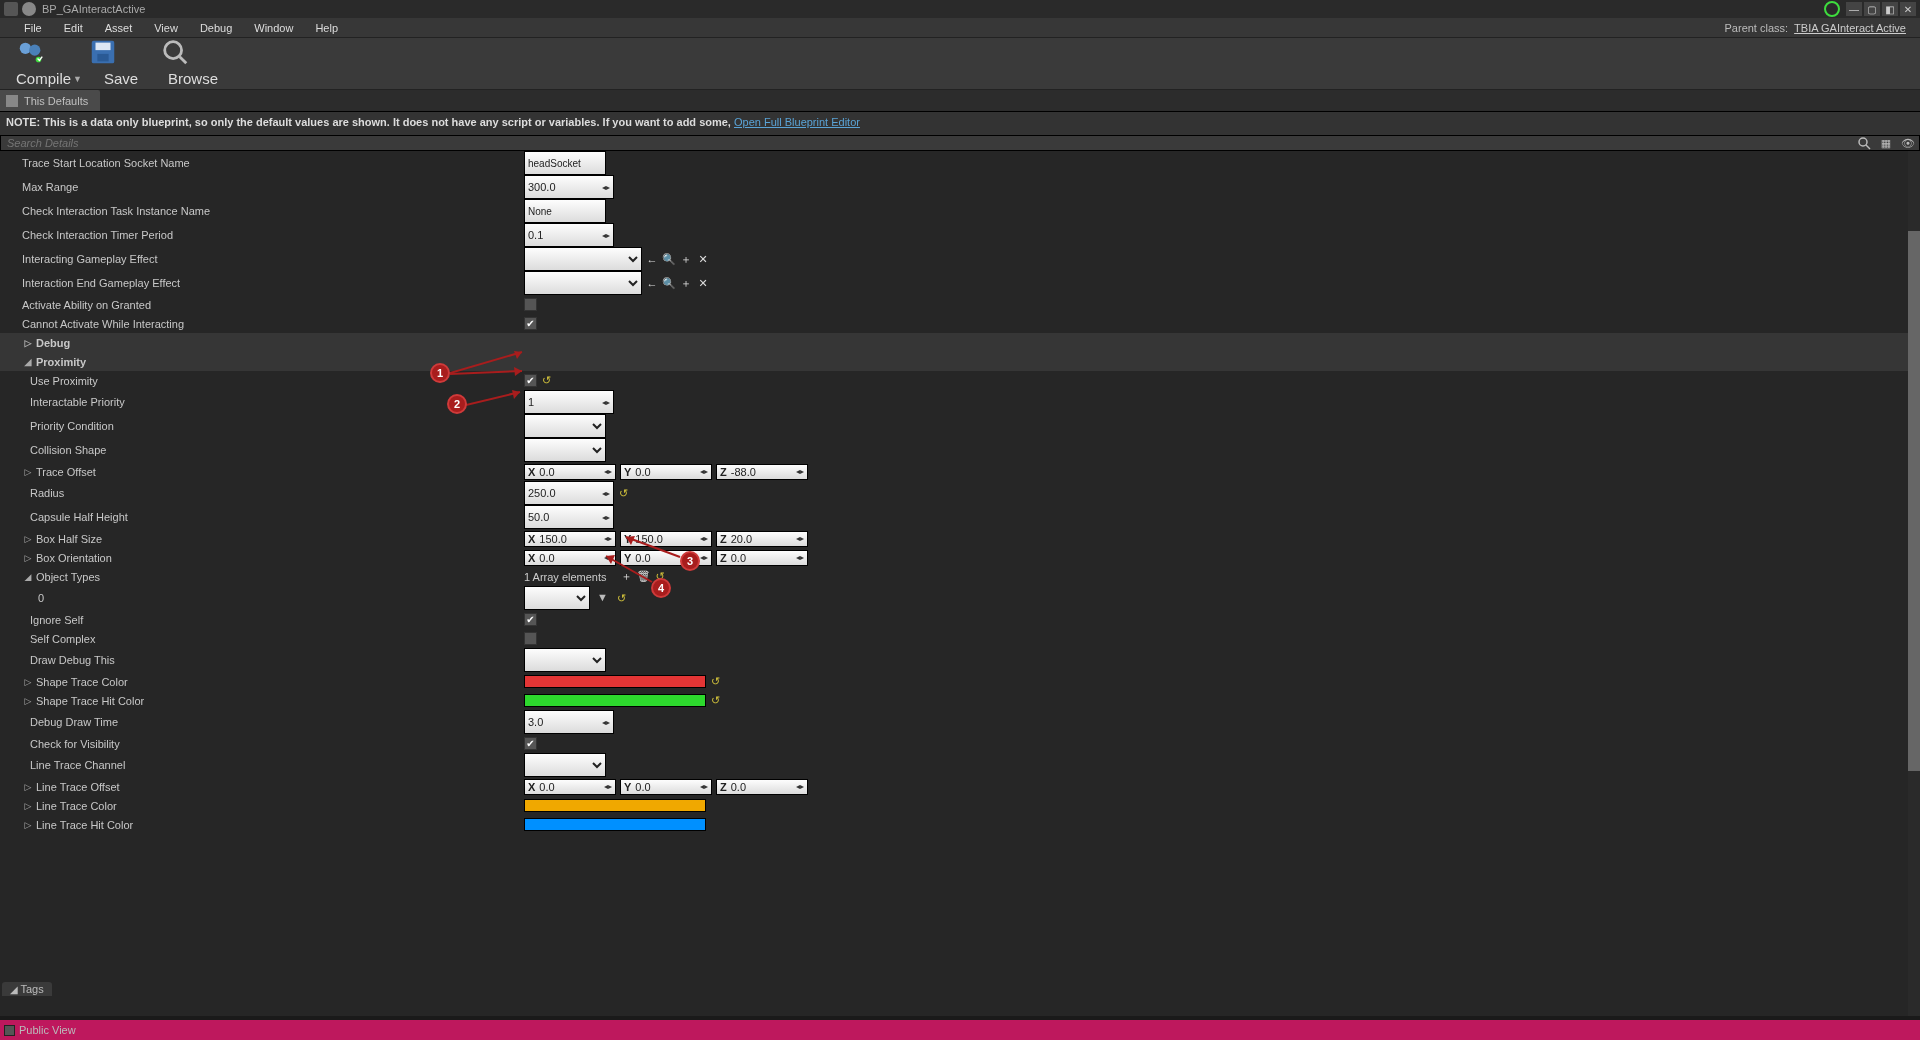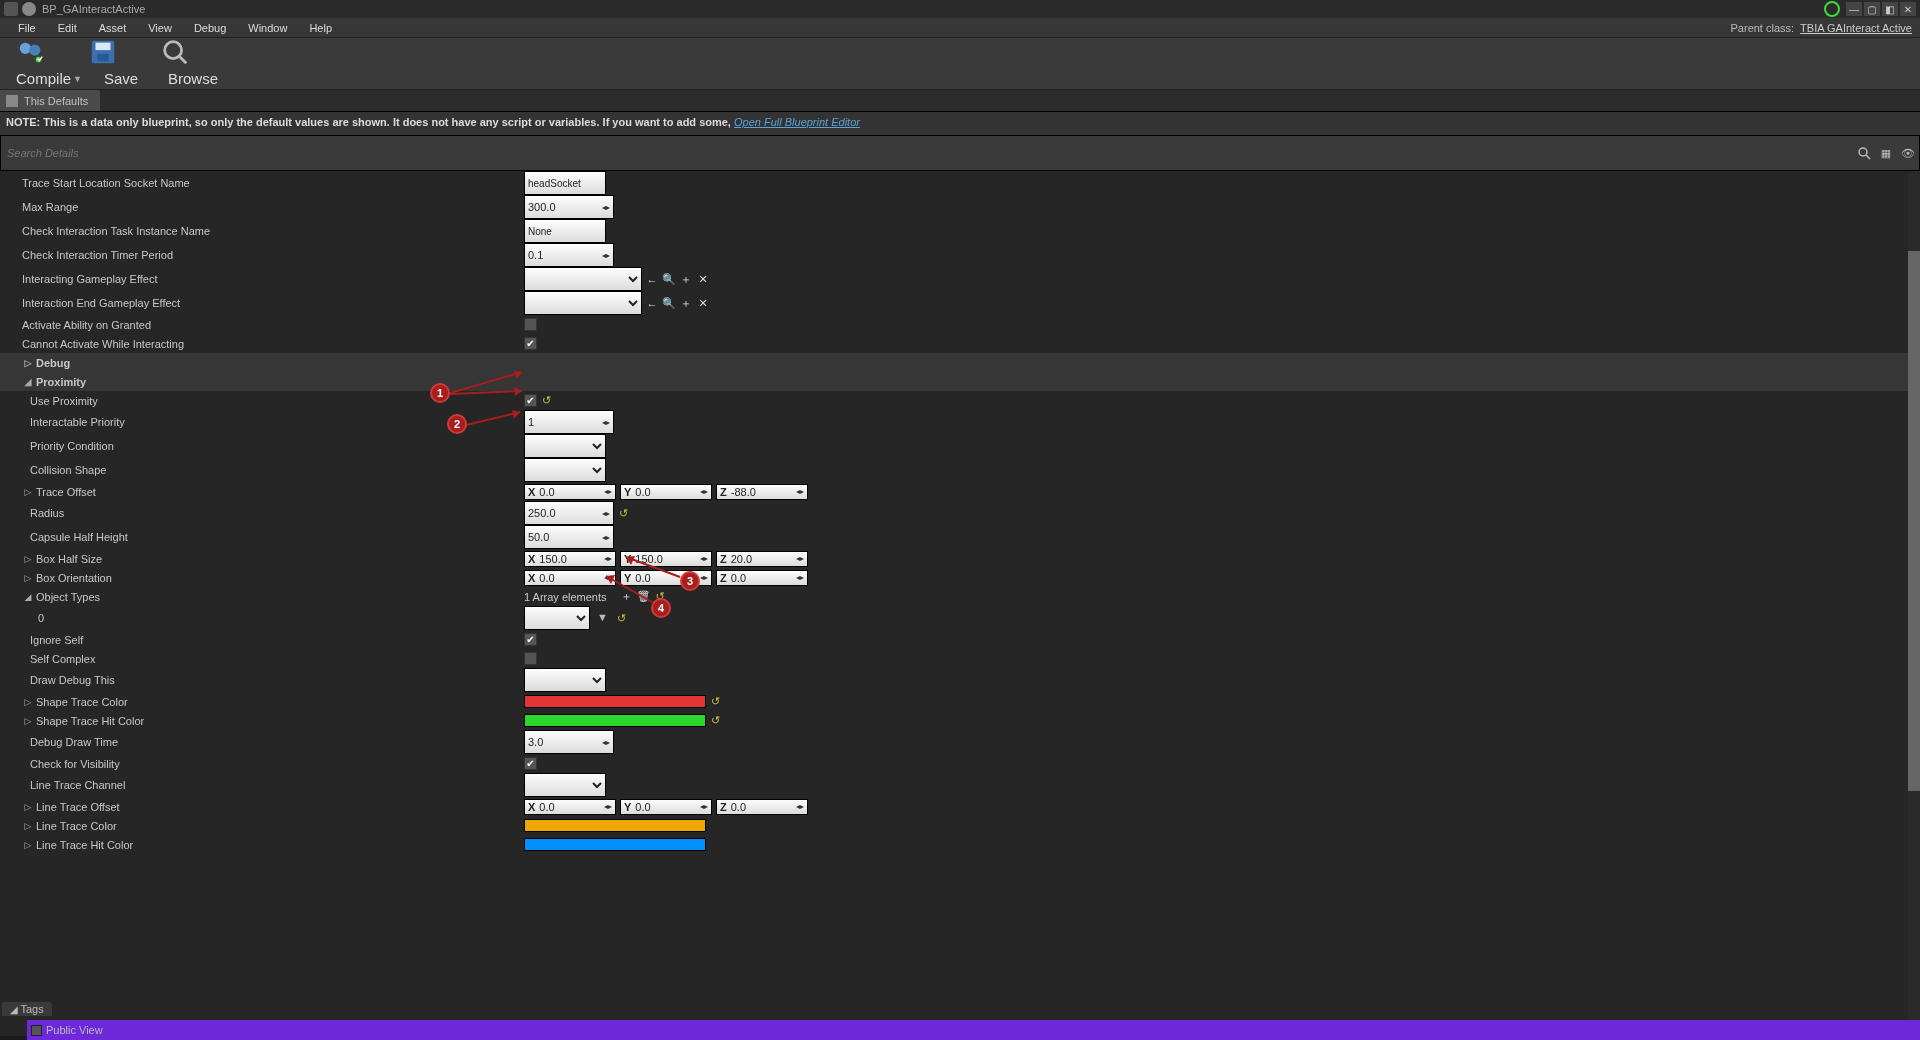--- a/index.html
+++ b/index.html
@@ -7,41 +7,41 @@
 
 .titlebar { height: 18px; background: #2a2a2a; display: flex; align-items: center; padding: 0 4px; }
 .titlebar .app-icons { display: flex; gap: 4px; margin-right: 6px; }
 .titlebar .app-icons span { width: 14px; height: 14px; border-radius: 2px; background: #555; display: inline-block; }
 .titlebar .doc-title { color: #aaa; }
 .titlebar .spacer { flex: 1; }
 .titlebar .win-btns { display: flex; gap: 2px; }
 .titlebar .greenring { width: 16px; height: 16px; border: 2px solid #3edc3e; border-radius: 50%; margin-right: 6px; }
 .titlebar .win-btns span { width: 16px; height: 14px; background: #444; color: #ccc; display: flex; align-items:center; justify-content:center; font-size:10px; }
 
-.menubar { height: 20px; background: #373737; display: flex; align-items: center; gap: 2px; padding: 0 8px; border-bottom: 1px solid #222; }
+.menubar { height: 20px; background: #373737; display: flex; align-items: center; gap: 2px; padding: 0 14px; border-bottom: 1px solid #222; }
 .menubar .mi { padding: 2px 10px; color: #ddd; }
 .menubar .spacer { flex:1; }
 .menubar .parentclass { color: #bbb; padding-right: 4px; }
 .menubar a.pclink { text-decoration: underline; color: #ccc; }
 
 .toolbar { background: #3a3a3a; padding: 6px 4px 2px 4px; display:flex; gap:18px; align-items:flex-end; border-bottom:1px solid #222;}
 .tbtn { display:flex; flex-direction:column; align-items:center; width:54px; gap:2px;}
 .tbtn .ticon { width:36px; height:32px; border-radius:4px; display:flex; align-items:center; justify-content:center;}
 .ticon.compile svg, .ticon.save svg, .ticon.browse svg { width:30px; height:30px; }
 .tbtn .tlabel { color:#ddd; font-size:15px;margin-left:36px; }
 .compile-drop { font-size:9px; color:#aaa; margin-left:2px; align-self:center;}
 
 .tabrow { background: #2c2c2c; display:flex; border-bottom:1px solid #000;}
 .tab { background:#4a4a4a; padding:3px 12px 3px 6px; display:flex; align-items:center; gap:6px; border-top-right-radius:2px;}
 .tab .ticon2 { width:12px; height:12px; background:#888; display:inline-block;}
 
 .notebar { background:#333; padding:4px 6px; font-weight:bold; color:#ddd; }
-.notebar a { color:#5aa3d6; text-decoration:underline; font-weight:normal;font-style:italic;}
-
-.searchbar { display:flex; align-items:center; background:#3a3a3a; border:1px solid #000; height:36px;}
+.notebar a { color:#5aa3d6; text-decoration:underline; font-weight:normal;}
+
+.searchbar { display:flex; align-items:center; background:#3a3a3a; border:1px solid #000; height:16px;}
 .searchbar input { flex:1; background:transparent; border:none; color:#888; padding:2px 6px; outline:none; font-style:italic;}
 .searchbar .sicon { width:22px; height:18px; display:flex; align-items:center; justify-content:center; color:#bbb;}
 
 .details { position:relative; height: calc(1040px - 18px - 20px - 52px - 22px - 23px - 20px - 20px); overflow:hidden; background:#262626; }
 .details-inner { display:flex; flex-direction:column; }
 .row { display:flex; align-items:center; min-height:19px; border-bottom:0; }
 .lcol { width:520px; display:flex; align-items:center; color:#c8c8c8; }
 .rcol { display:flex; align-items:center; gap:3px; padding-left:4px; }
 .indent0 { padding-left:22px; } .indent1 { padding-left:30px; } .indent2 { padding-left:38px; }
 .caret { width:12px; color:#aaa; font-size:9px; text-align:center; margin-right:2px; cursor:pointer;}
@@ -67,21 +67,21 @@
 .vecbox { display:flex; align-items:center; background: linear-gradient(#fdfdfd,#dcdcdc); border:1px solid #000; height:16px; font-size:10px; color:#222; width:92px; padding:0 3px;}
 .vecbox .axis { font-weight:bold; margin-right:4px;}
 .vecbox .spin { font-size:8px; color:#333; margin-left:auto;}
 
 .scrollbar { position:absolute; right:0; top:0; width:12px; height:100%; background:#2a2a2a;}
 .scrollthumb { position:absolute; right:0; width:12px; background:#666; }
 
 .callout { width:20px; height:20px; border-radius:50%; background:#a81d1d; border:2px solid #cf3a3a; color:#fff; font-weight:bold; display:flex; align-items:center; justify-content:center; font-size:11px; position:absolute; z-index:10;}
 .arrow { position:absolute; z-index:9; }
 
-.footer { position:absolute; left:0; right:0; bottom:0; height:20px; background:#6d28d9; display:flex; align-items:center; padding:0 4px; gap:4px; font-size:10px; color:#bbb;margin-left:27px;}
+.footer { position:absolute; left:0; right:0; bottom:0; height:20px; background:#be185d; display:flex; align-items:center; padding:0 4px; gap:4px; font-size:10px; color:#bbb;}
 .footer .chk2 { width:11px; height:11px; background:#555; border:1px solid #222; }
 .bottomtab { position:absolute; left:2px; bottom:20px; background:#3a3a3a; padding:1px 8px; font-size:10px; color:#bbb; border-top-left-radius:3px; border-top-right-radius:3px;}
 .caretd { display:inline-block; transform:translateY(-1px);}
 </style>
 </head>
 <body>
 
 <div class="titlebar">
   <div class="app-icons">
     <span></span>

